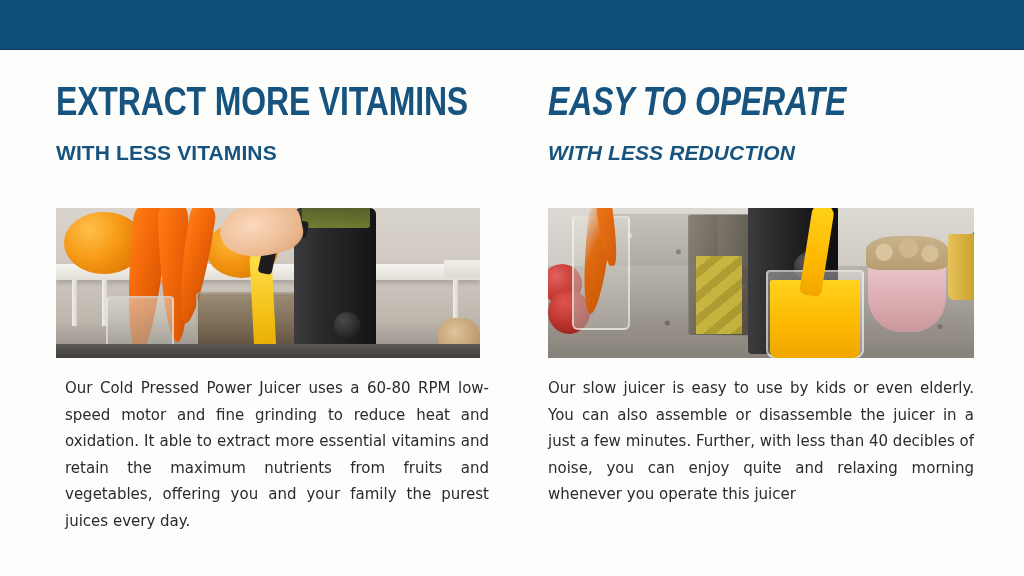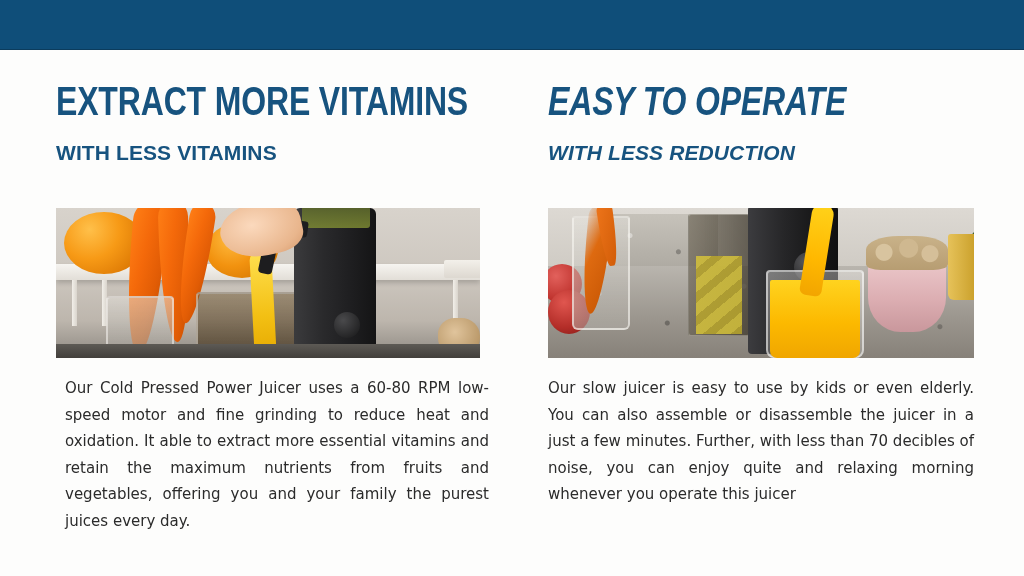--- a/index.html
+++ b/index.html
@@ -245,13 +245,13 @@
   <div class="layer r-juicerknob"></div>
   <div class="layer r-bowl"></div>
   <div class="layer r-bowlfill"></div>
   <div class="layer r-leaves"></div>
   <div class="layer r-planter"></div>
   <div class="layer r-glass"></div>
   <div class="layer r-glassjuice"></div>
   <div class="layer r-pour"></div>
 </div>
 
-<div class="body-copy copy-right">Our slow juicer is easy to use by kids or even elderly. You can also assemble or disassemble the juicer in a just a few minutes. Further, with less than 70 decibles of noise, you can enjoy quite and relaxing morning whenever you operate this juicer</div>
+<div class="body-copy copy-right">Our slow juicer is easy to use by kids or even elderly. You can also assemble or disassemble the juicer in a just a few minutes. Further, with less than 40 decibles of noise, you can enjoy quite and relaxing morning whenever you operate this juicer</div>
 
 </body></html>

